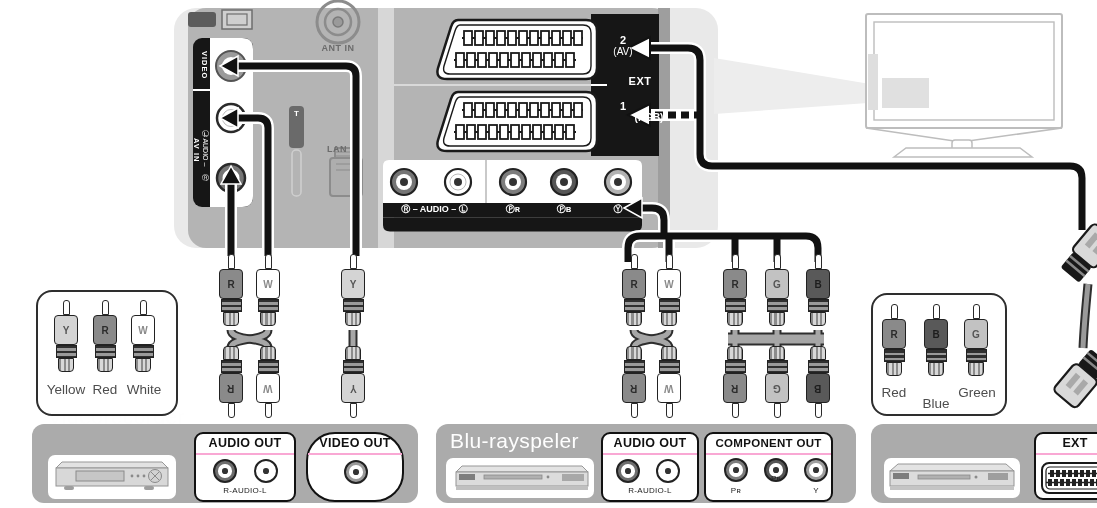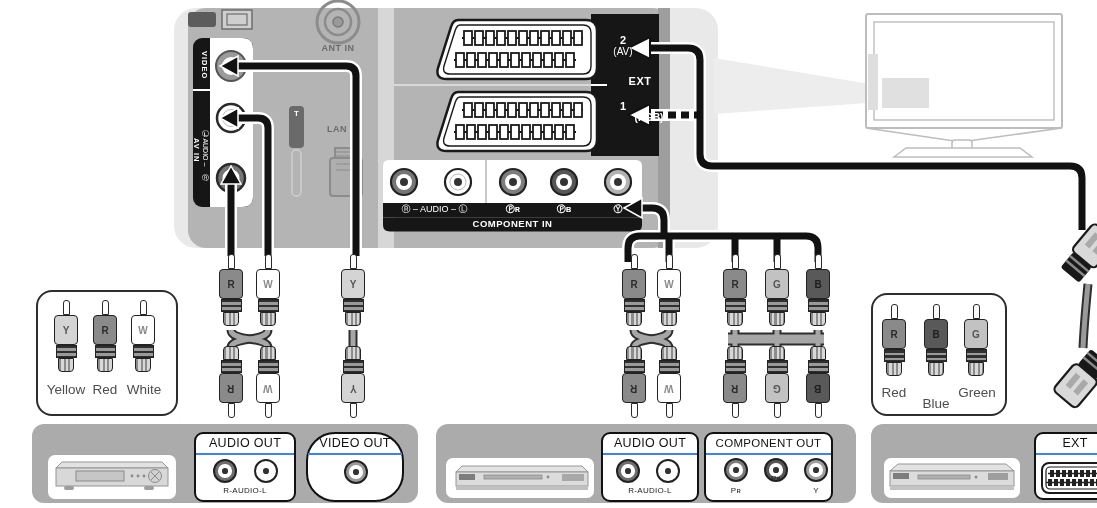--- a/index.html
+++ b/index.html
@@ -10,21 +10,21 @@
   .vtxt{position:absolute;writing-mode:vertical-rl;text-orientation:mixed;
         color:#fff;display:flex;align-items:center;justify-content:center;
         letter-spacing:1px;}
   .smallgray{color:#6b6b6b;font-size:9px;font-weight:bold;letter-spacing:.5px;text-align:center;position:absolute;}
   
   .device-box{position:absolute;background:#ababab;border-radius:12px;}
   .device-title{position:absolute;color:#fefefe;font-size:21px;letter-spacing:.4px;}
   .device-img{position:absolute;background:#fff;border-radius:7px;}
   .port-box{position:absolute;background:#fff;border:2px solid #111;border-radius:9px;box-sizing:border-box;}
   .port-header{height:19px;line-height:19px;text-align:center;font-size:12.5px;color:#111;
-               border-bottom:2px solid #3b82f6;font-weight:400;letter-spacing:.3px;}
+               border-bottom:2px solid #f9a8d4;font-weight:700;letter-spacing:.3px;}
   .port-sub{position:absolute;left:0;right:0;text-align:center;font-size:8px;color:#222;letter-spacing:.3px;}
   
   .jack{position:absolute;border-radius:50%;border:2px solid #222;background:var(--ring,#8a8a8a);box-sizing:border-box;}
   .jack::before{content:"";position:absolute;inset:16%;border-radius:50%;background:#fff;}
   .jack::after{content:"";position:absolute;inset:36%;border-radius:50%;background:#333;}
   .j24{width:24px;height:24px;}
   
   .legend-box{position:absolute;background:#fff;border:2.5px solid #2e2e2e;border-radius:16px;}
   .legend-label{position:absolute;color:#4d4d4d;font-size:13.5px;text-align:center;}
   
@@ -281,44 +281,44 @@
     <rect x="1044" y="350" width="24" height="20" rx="3" fill="#181818"></rect>
     <rect x="1044" y="354" width="24" height="2.5" fill="#888"></rect>
         <rect x="1044" y="360" width="24" height="2.5" fill="#888"></rect>
     <rect x="1041" y="370" width="30" height="36" rx="5" fill="#d9d9d9" stroke="#1a1a1a" stroke-width="2.2"></rect>
     <rect x="1048" y="378" width="6" height="16" fill="#a9a9a9"></rect>
         <rect x="1058" y="378" width="6" height="16" fill="#a9a9a9"></rect>
   </g>
 </svg>
 
 <div class="smallgray" style="left:290px;top:43px;width:44px;">ANT IN</div>
-<div class="smallgray" style="left:296px;top:124px;width:30px;">LAN</div>
+<div class="smallgray" style="left:296px;top:144px;width:30px;">LAN</div>
 <div class="txt" style="left:263px;top:110px;width:15px;font-size:8px;font-weight:bold;">T</div>
 
 <div class="vtxt" style="left:173px;top:42px;width:11px;height:46px;font-size:7.5px;font-weight:bold;">VIDEO</div>
 <div class="vtxt" style="left:165px;top:96px;width:10px;height:108px;font-size:7.5px;font-weight:bold;">AV IN</div>
 <div class="vtxt" style="left:174px;top:94px;width:10px;height:112px;font-size:7px;letter-spacing:0;">Ⓛ – AUDIO – Ⓡ</div>
 
 <div class="txt" style="left:577px;top:35px;width:40px;font-size:11px;font-weight:bold;">2</div>
 <div class="txt" style="left:577px;top:47px;width:40px;font-size:10px;font-weight:normal;">(AV)</div>
 <div class="txt" style="left:592px;top:76px;width:44px;font-size:11px;font-weight:bold;letter-spacing:.5px;">EXT</div>
 <div class="txt" style="left:577px;top:101px;width:40px;font-size:11px;font-weight:bold;">1</div>
 <div class="txt" style="left:603px;top:113px;width:40px;font-size:10px;font-weight:bold;">(RGB)</div>
 
-<div class="txt" style="left:357px;top:205px;width:103px;font-size:9px;font-weight:normal;">Ⓡ – AUDIO – Ⓛ</div>
+<div class="txt" style="left:357px;top:205px;width:103px;font-size:9px;font-weight:bold;">Ⓡ – AUDIO – Ⓛ</div>
 <div class="txt" style="left:470px;top:205px;width:34px;font-size:9px;font-weight:bold;">Ⓟʀ</div>
 <div class="txt" style="left:521px;top:205px;width:34px;font-size:9px;font-weight:bold;">Ⓟʙ</div>
 <div class="txt" style="left:575px;top:205px;width:34px;font-size:9px;font-weight:bold;">Ⓨ</div>
-<div class="txt" style="left:357px;top:219px;width:259px;font-size:9.5px;font-weight:bold;letter-spacing:.5px;">COMPONENT IN</div>
 
 <div class="device-box" style="left:6px;top:424px;width:386px;height:79px;"></div>
 <div class="device-box" style="left:410px;top:424px;width:420px;height:79px;"></div>
 <div class="device-box" style="left:845px;top:424px;width:246px;height:79px;"></div>
 
 <div class="device-title" style="left:22px;top:405px;">Videorecorder</div>
+<div class="device-title" style="left:424px;top:429px;">Blu-rayspeler</div>
 
 <div class="device-img" style="left:22px;top:455px;width:128px;height:44px;">
   <svg width="128" height="44">
     <polygon points="14,7 114,7 120,13 8,13" fill="#e2e2e2" stroke="#979797"></polygon>
     <rect x="8" y="13" width="112" height="18" fill="#d8d8d8" stroke="#949494"></rect>
     <rect x="28" y="16" width="48" height="10" fill="#c6c6c6" stroke="#8a8a8a"></rect>
     <circle cx="84" cy="21" r="1.4" fill="#8a8a8a"></circle>
         <circle cx="90" cy="21" r="1.4" fill="#8a8a8a"></circle>
         <circle cx="96" cy="21" r="1.4" fill="#8a8a8a"></circle>
     <circle cx="107" cy="21" r="6.5" fill="#d2d2d2" stroke="#8a8a8a"></circle>

